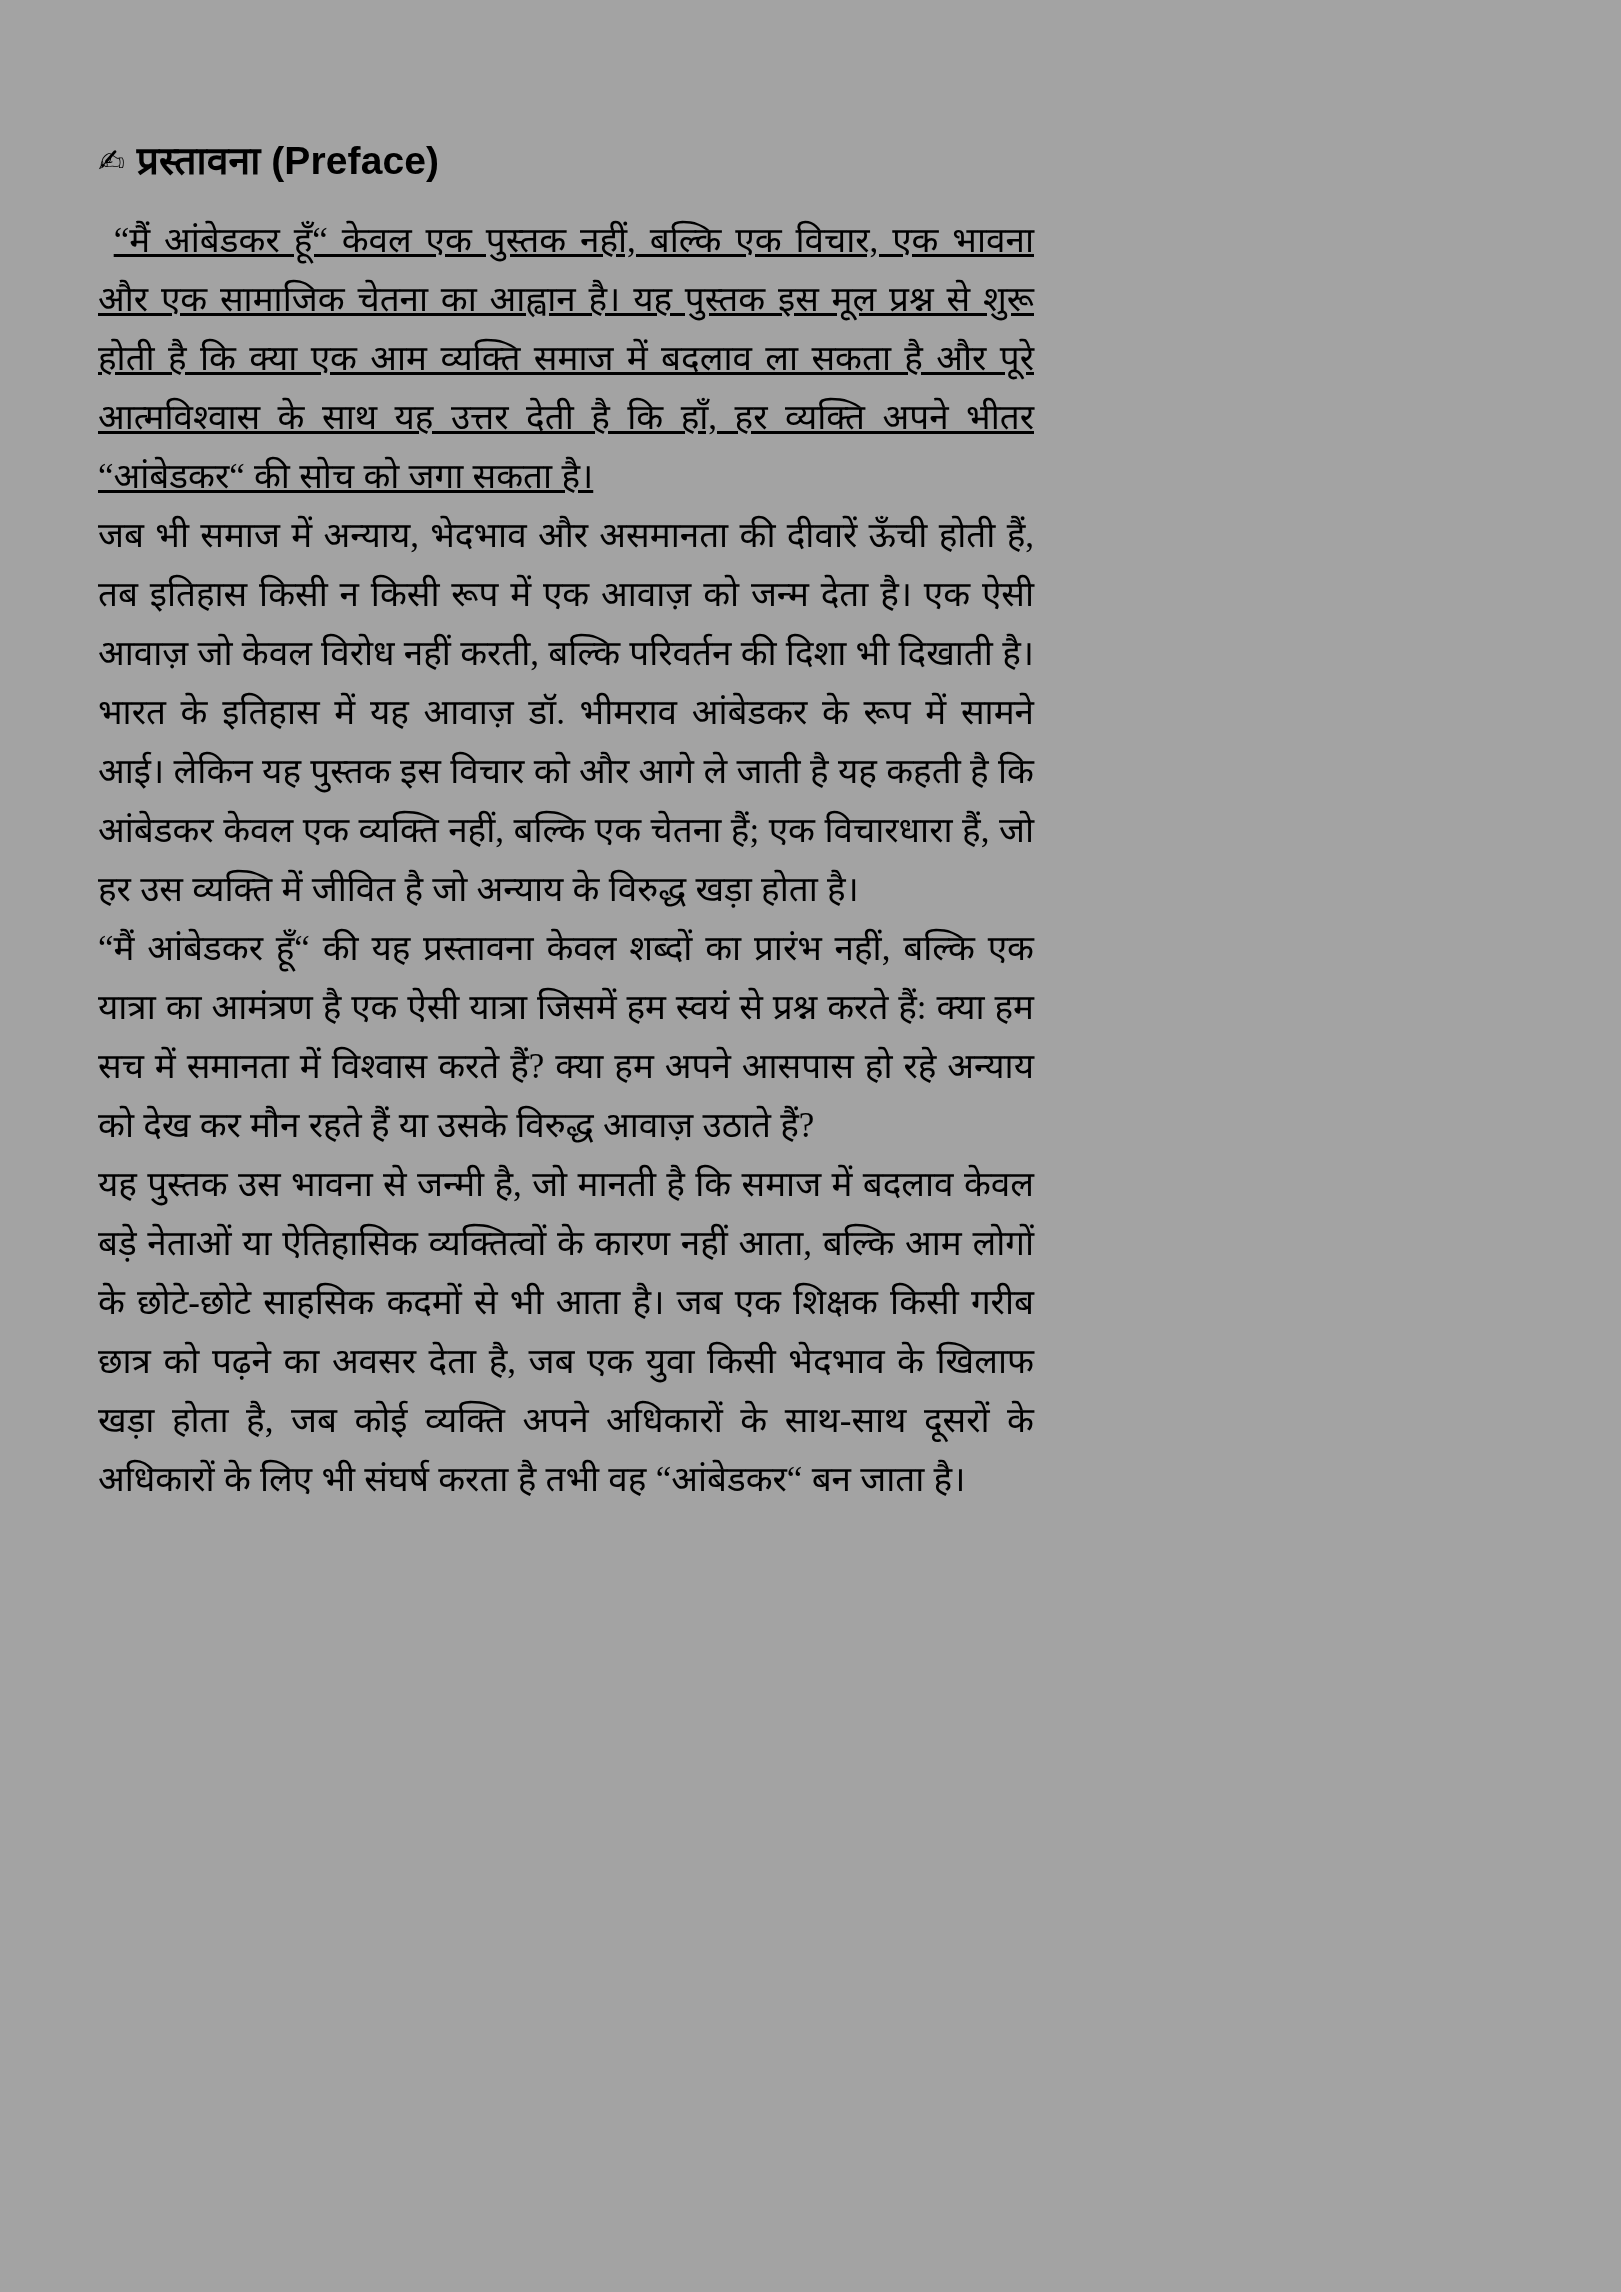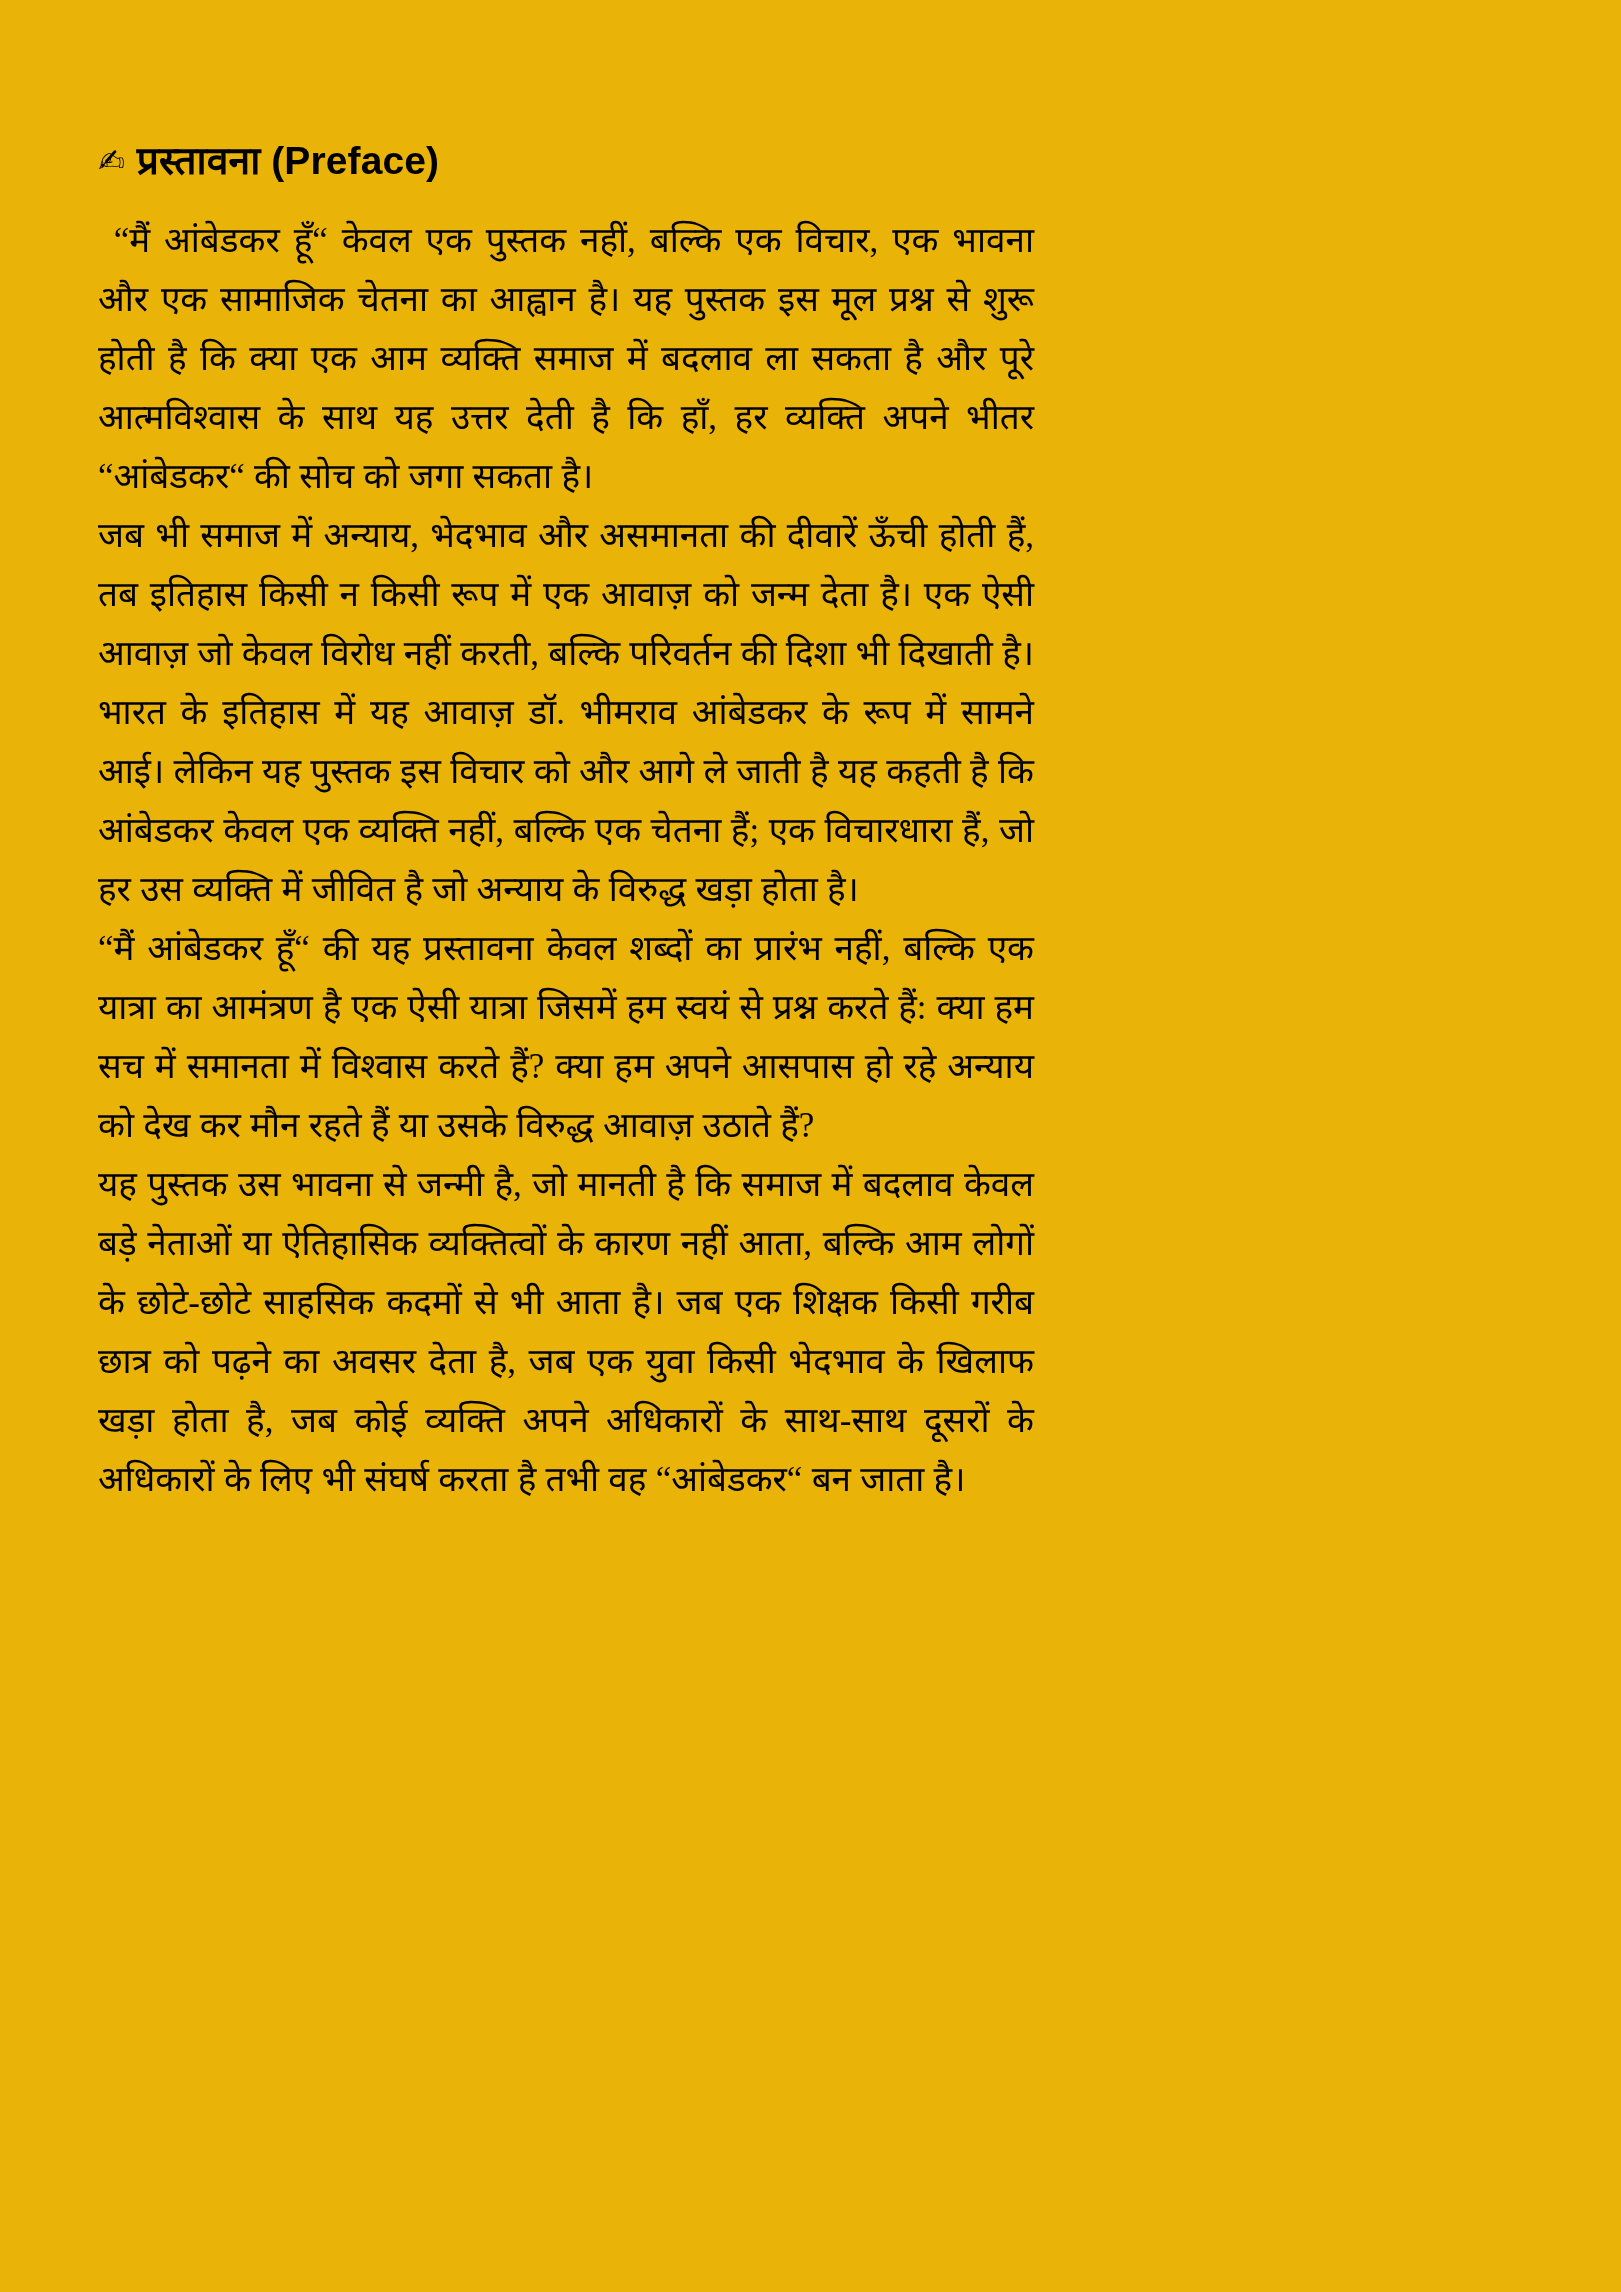--- a/index.html
+++ b/index.html
@@ -5,21 +5,21 @@
   html, body {
     margin: 0;
     padding: 0;
     background: #ffffff;
   }
 
   .page {
     position: relative;
     width: 1621px;
     height: 2293px;
-    background: #eab308;
+    background: #a3a3a3;
     box-sizing: border-box;
     padding: 137px 98px 0 98px;
     overflow: hidden;
   }
 
   .doc-body {
     width: 936px;
     margin: 0;
   }
 
@@ -57,20 +57,21 @@
     text-justify: inter-word;
     margin: 0 0 0 0;
     padding: 0;
     word-spacing: 0.5px;
     hyphens: none;
     -webkit-hyphens: none;
   }
 
   p.para.indent-first {
     text-indent: 15.7px;
+    text-decoration: underline;
   }
 
   p.para.last-clipped {
     
     max-height: 245px;
     overflow: hidden;
   }
 </style>
 </head>
 <body>

